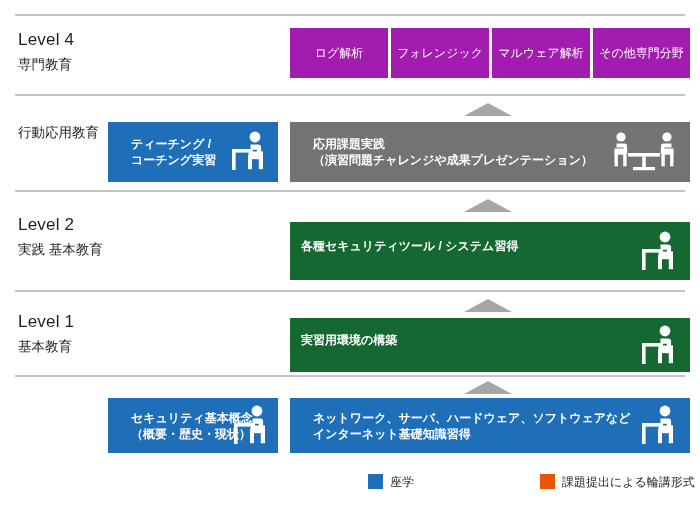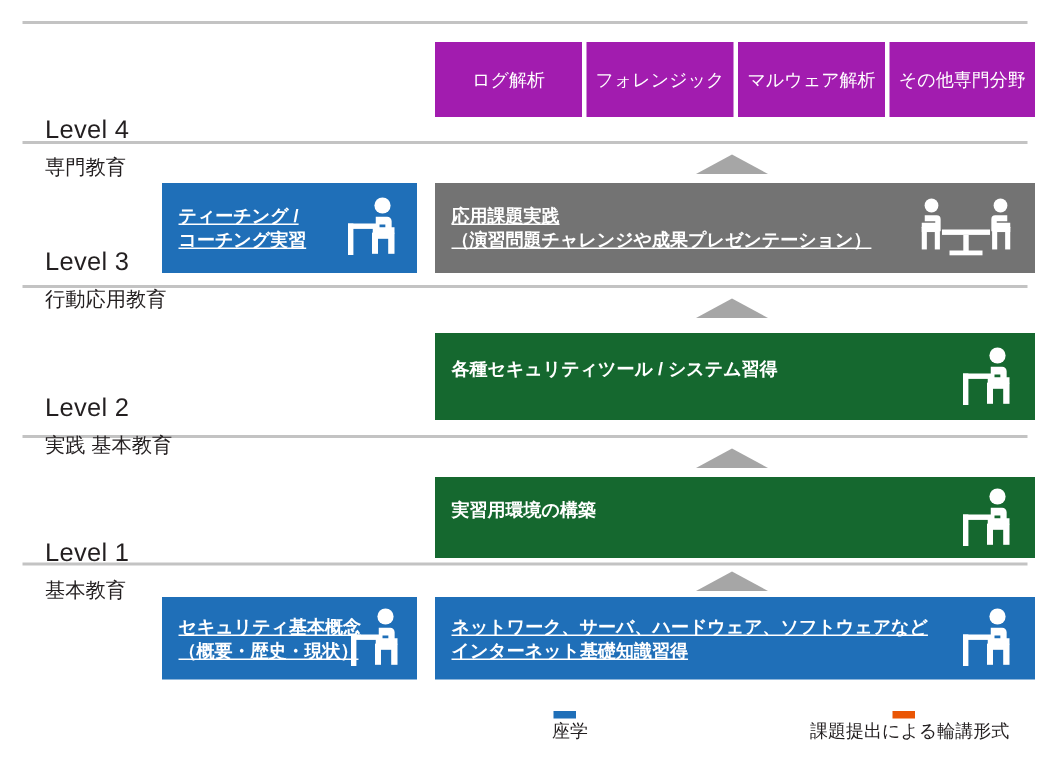--- a/index.html
+++ b/index.html
@@ -8,50 +8,50 @@
     font-family:"Liberation Sans","DejaVu Sans",sans-serif;
     color:#231f20;
   }
   .canvas{position:absolute;left:0;top:0;width:700px;height:507px;}
 
   
   .rule{position:absolute;left:15px;width:670px;height:2px;
         background:#c3c3c3;}
 
   
-  .lvl{position:absolute;left:30px;margin-top:47px;}
+  .lvl{position:absolute;left:18px;}
   .lvl .t{font-size:17px;letter-spacing:.2px;color:#231f20;line-height:20px;
           font-family:"Liberation Sans","DejaVu Sans",sans-serif;}
   .lvl .s{font-size:13.5px;color:#231f20;line-height:18px;margin-top:6px;}
 
   
   .box{position:absolute;box-sizing:border-box;overflow:hidden;}
   .box .label{position:absolute;color:#fff;font-size:12px;line-height:16px;
               white-space:pre-line;font-weight:bold;
               font-family:"Liberation Sans","DejaVu Sans",sans-serif;}
   .gray{background:#a21caf;}
   .gray .label{left:0;right:0;top:50%;transform:translateY(-50%);
                text-align:center;font-size:12px;font-weight:normal;}
   .blue{background:#1f6fb8;}
   .green{background:#15682f;}
   .orange{background:#737373;}
-  .lbl-left{left:11px;top:50%;transform:translateY(-50%);text-decoration:underline;}
+  .lbl-left{left:23px;top:50%;transform:translateY(-50%);}
 
   
   .arrow{position:absolute;width:0;height:0;
          border-left:24px solid transparent;
          border-right:24px solid transparent;
          border-bottom:13px solid #a6a6a6;}
 
   
   .icon{position:absolute;}
 
   
   .legend{position:absolute;left:0;top:474px;width:700px;height:22px;}
-  .lg-item{position:absolute;top:0;height:22px;display:flex;align-items:center;flex-direction:column;}
+  .lg-item{position:absolute;top:0;height:22px;display:flex;align-items:flex-start;}
   .swatch{width:15px;height:15px;display:inline-block;margin-right:7px;}
   .lg-text{font-size:12px;color:#231f20;
            font-family:"Liberation Sans","DejaVu Sans",sans-serif;}
 </style>
 </head>
 <body>
 
 <div class="canvas">
 
   <div class="rule" style="top:14px"></div>
@@ -74,21 +74,20 @@
   <div class="box gray" style="left:492px;top:28px;width:98px;height:50px">
     <div class="label">マルウェア解析</div>
   </div>
   <div class="box gray" style="left:593px;top:28px;width:97px;height:50px">
     <div class="label">その他専門分野</div>
   </div>
 
   <div class="arrow" style="left:464px;top:103px"></div>
 
   <div class="lvl" style="top:118px">
-    <div class="t">Level 3</div>
     <div class="s">行動応用教育</div>
   </div>
 
   <div class="box blue" style="left:108px;top:122px;width:170px;height:60px">
     <div class="label lbl-left">ティーチング /
 コーチング実習</div>
     <span class="icon" style="right:8px;top:8px">
       <svg width="42" height="44" viewBox="0 0 42 44">
         <circle cx="27" cy="7" r="5.4" fill="#ffffff"></circle>
         <path d="M22.5 14.5 h7.6 a3 3 0 0 1 3 3 v10.5 h-4.2 v-8.3 h-6.4 z" fill="#ffffff"></path>

